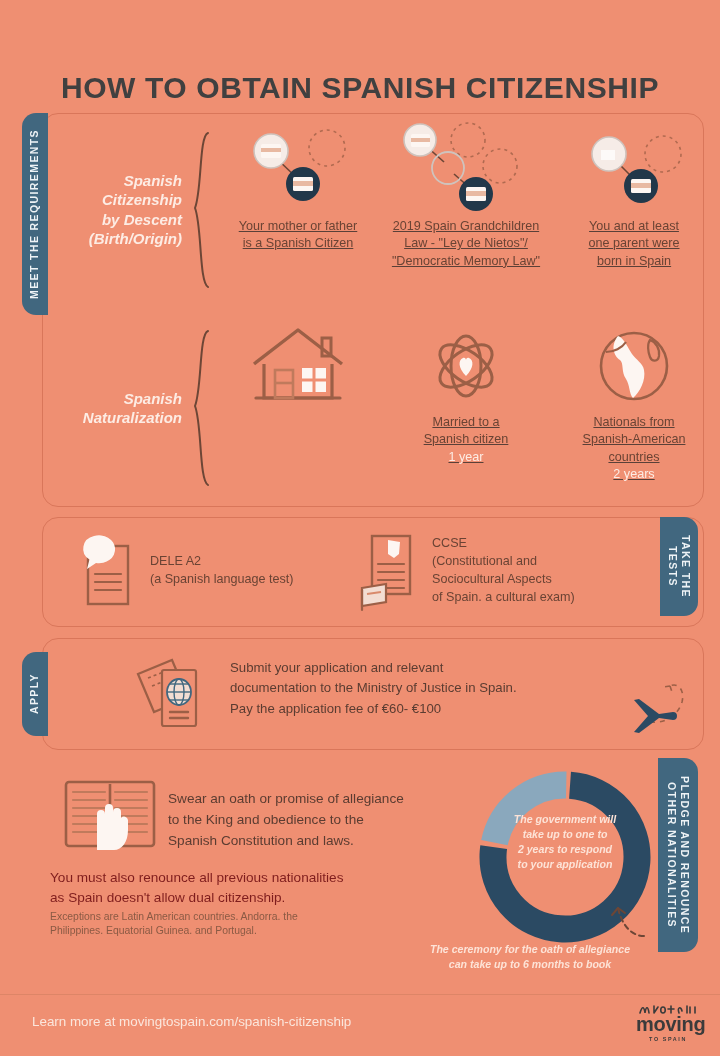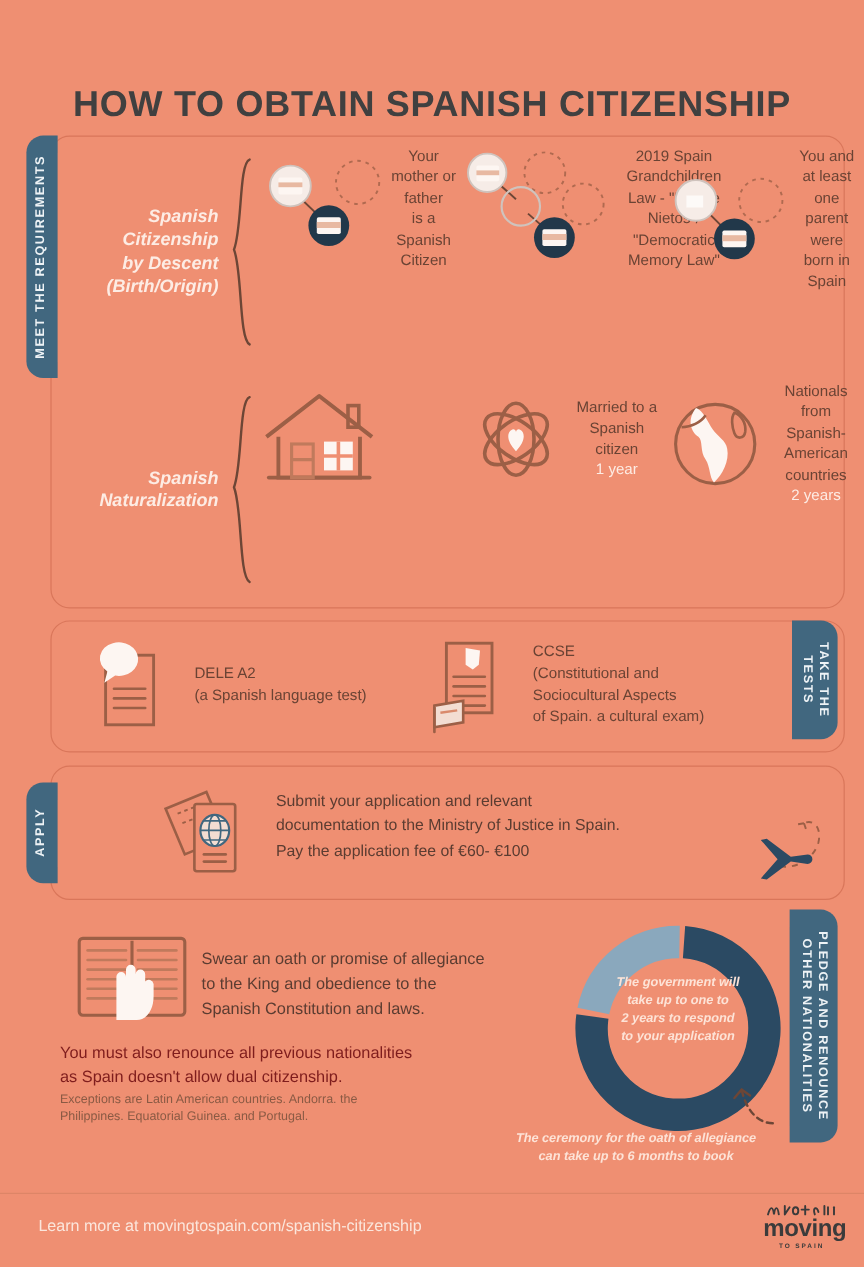--- a/index.html
+++ b/index.html
@@ -65,30 +65,30 @@
     font-size:15px;line-height:1.28;color:#fdece4;
     padding-right:6px;flex:none;
   }
   .brace{flex:none;width:26px;display:flex;align-items:center;justify-content:center;
          color:#6d4636;font-size:0px;}
   .brace svg{display:block;}
 
   .items{flex:1;display:flex;align-items:flex-start;justify-content:space-around;height:100%;}
   .item{
     width:168px;text-align:center;
-    display:flex;flex-direction:row;align-items:center;
+    display:flex;flex-direction:column;align-items:center;text-decoration:underline;
   }
   .item .art{height:96px;display:flex;align-items:center;justify-content:center;}
   .item .cap{
     font-size:12.6px;line-height:1.38;color:#6a4334;
   }
   .item .cap .hi{color:#fdece4;}
 
   
-  .test-block{position:absolute;display:flex;align-items:center;gap:12px;}
+  .test-block{position:absolute;display:flex;align-items:center;}
   #test-dele{left:70px;top:528px;}
   #test-ccse{left:352px;top:528px;}
   .test-block .art{flex:none;width:72px;height:84px;display:flex;align-items:center;justify-content:center;}
   .test-txt{font-size:12.6px;line-height:1.45;color:#6a4334;padding-left:8px;}
 
   
   #apply-art{position:absolute;left:132px;top:652px;}
   #apply-text{position:absolute;left:230px;top:658px;width:400px;
     font-size:13.2px;line-height:1.55;color:#5b3c31;}
   #plane{position:absolute;left:612px;top:676px;}

